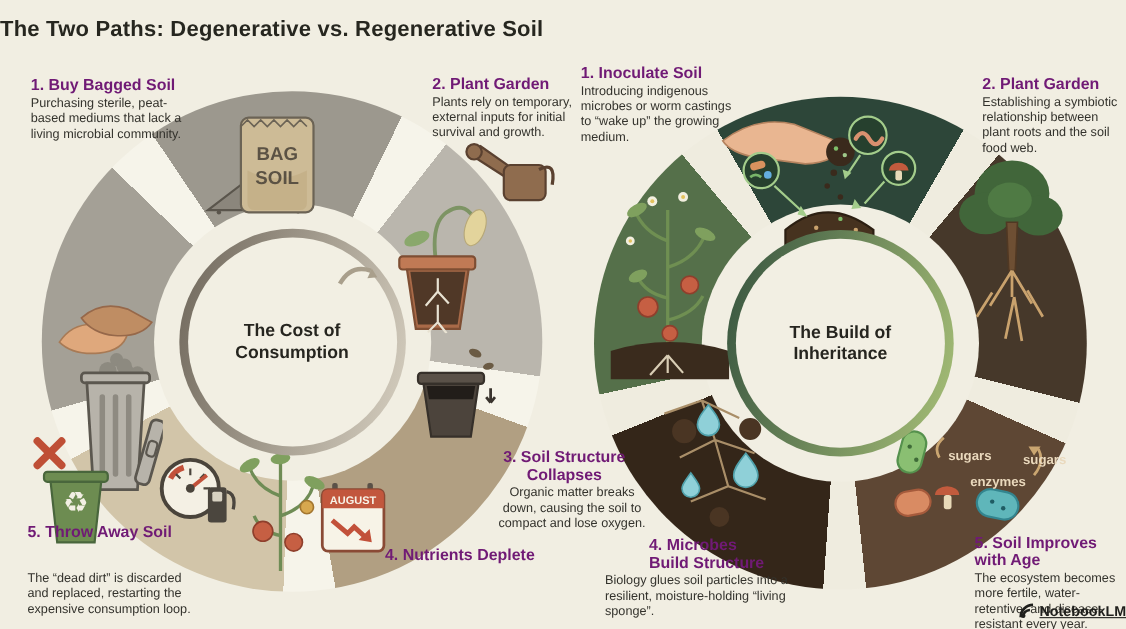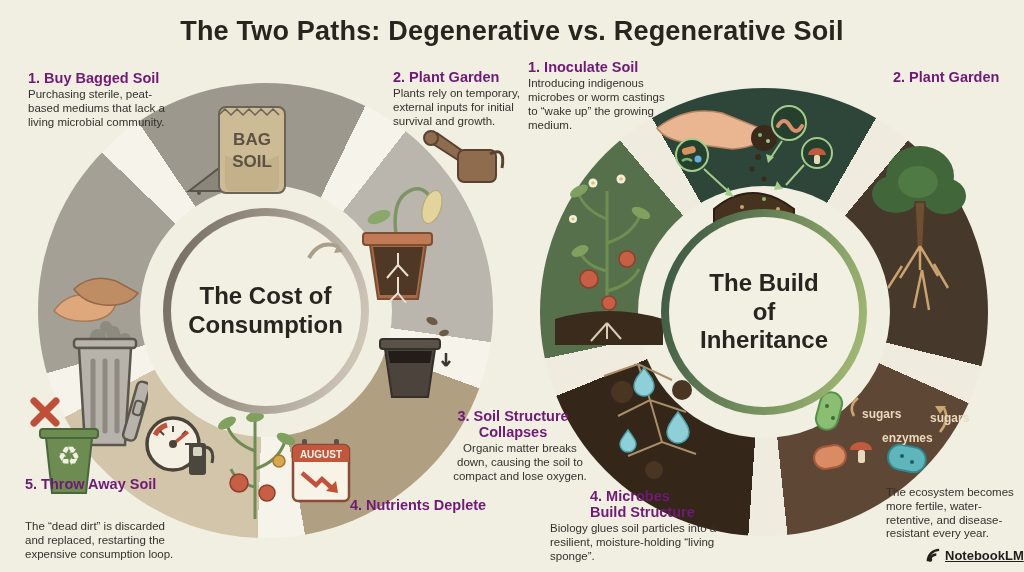--- a/index.html
+++ b/index.html
@@ -1,19 +1,19 @@
 <!DOCTYPE html>
 <html><head>
 <meta charset="utf-8">
 <style>
   html,body{margin:0;padding:0;background:#e4e1d5;}
   .canvas{position:relative;width:1024px;height:572px;background:#f1eee2;
     font-family:"Liberation Sans",sans-serif;overflow:hidden;}
-  .title{position:absolute;top:16px;left:0;width:100%;text-align:center;
-    font-size:27px;font-weight:bold;color:#26261f;letter-spacing:.2px;margin:0;}
+  .title{position:absolute;top:16px;left:0;width:100%;
+    font-size:20px;font-weight:bold;color:#26261f;letter-spacing:.2px;margin:0;}
 
   .cycle{position:absolute;}
   #left-cycle{left:38px;top:83px;width:455px;height:455px;}
   #right-cycle{left:540px;top:88px;width:448px;height:448px;}
   .ring{position:absolute;inset:0;border-radius:50%;}
   #left-cycle .ring{background:conic-gradient(from -34deg,
     #9c988e 0deg 60deg,#f6f4ea 60deg 72deg,
     #bab6ad 72deg 132deg,#f6f4ea 132deg 144deg,
     #b19f82 144deg 204deg,#f6f4ea 204deg 216deg,
     #d2c5a9 216deg 276deg,#f6f4ea 276deg 288deg,
@@ -25,21 +25,21 @@
     #342619 214deg 278deg,#efecdf 278deg 288deg,
     #55704a 288deg 350deg,#efecdf 350deg 360deg);}
   .hole{position:absolute;left:50%;top:50%;transform:translate(-50%,-50%);
     width:252px;height:252px;border-radius:50%;background:#f1eee2;}
   .hub{position:absolute;left:50%;top:50%;transform:translate(-50%,-50%);
     width:206px;height:206px;border-radius:50%;display:flex;align-items:center;justify-content:center;}
   #left-cycle .hub{background:linear-gradient(105deg,#6e665a,#d8d1c2);}
   #right-cycle .hub{background:linear-gradient(105deg,#35523e,#a9c178);}
   .hub-inner{width:190px;height:190px;border-radius:50%;background:#f2efe3;
     display:flex;align-items:center;justify-content:center;text-align:center;
-    font-weight:bold;font-size:24px;color:#26251f;line-height:1.2;
+    font-weight:bold;font-size:16px;color:#26251f;line-height:1.2;
     padding:0 26px;box-sizing:border-box;position:relative;}
 
   .step{position:absolute;color:#33322c;}
   .step h3{margin:0 0 2px;font-size:14.5px;line-height:1.12;color:#701a75;font-weight:bold;}
   .step p{margin:0;font-size:11.5px;line-height:1.2;}
   #step-l1{left:28px;top:70px;width:168px;}  #step-l1 p{width:138px;}
   #step-l2{left:393px;top:69px;width:140px;} #step-l2 p{width:136px;}
   #step-l3{left:452px;top:408px;width:140px;text-align:center;} #step-l3 h3{max-width:122px;} #step-l3 p{width:136px;}
   #step-l4{left:350px;top:497px;width:180px;} #step-l4 p{width:176px;}
   #step-l5{left:25px;top:476px;width:165px;}  #step-l5 p{width:150px;margin-top:28px;}
@@ -287,26 +287,28 @@
   <div class="step" id="step-l5">
     <h3>5. Throw Away Soil</h3>
     <p>The “dead dirt” is discarded and replaced, restarting the expensive consumption loop.</p>
   </div>
   <div class="step" id="step-r1">
     <h3>1. Inoculate Soil</h3>
     <p>Introducing indigenous microbes or worm castings to “wake up” the growing medium.</p>
   </div>
   <div class="step" id="step-r2">
     <h3>2. Plant Garden</h3>
+    <p>Establishing a symbiotic relationship between plant roots and the soil food web.</p>
   </div>
   <div class="step" id="step-r4">
     <h3>4. Microbes Build Structure</h3>
     <p>Biology glues soil particles into a resilient, moisture-holding “living sponge”.</p>
   </div>
   <div class="step" id="step-r5">
+    <h3>5. Soil Improves with Age</h3>
     <p>The ecosystem becomes more fertile, water-retentive, and disease-resistant every year.</p>
   </div>
 
   <div id="brand">
     <svg width="15" height="15" viewBox="0 0 16 16">
       <path d="M2 14 a12 12 0 0 1 12 -12" stroke="#1f1f1c" stroke-width="2.6" fill="none"></path>
       <path d="M4 14 a7 7 0 0 1 7 -7" stroke="#1f1f1c" stroke-width="2.6" fill="none"></path>
       <circle cx="4.5" cy="12.5" r="2.2" fill="#1f1f1c"></circle>
     </svg>
     <span>NotebookLM</span>

